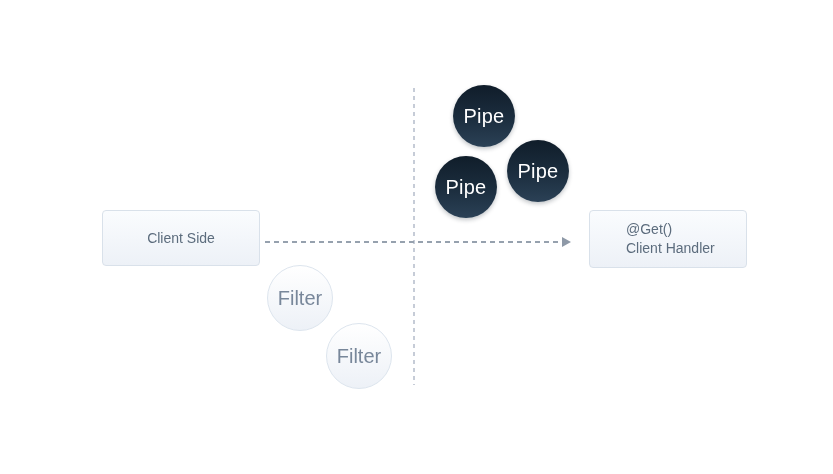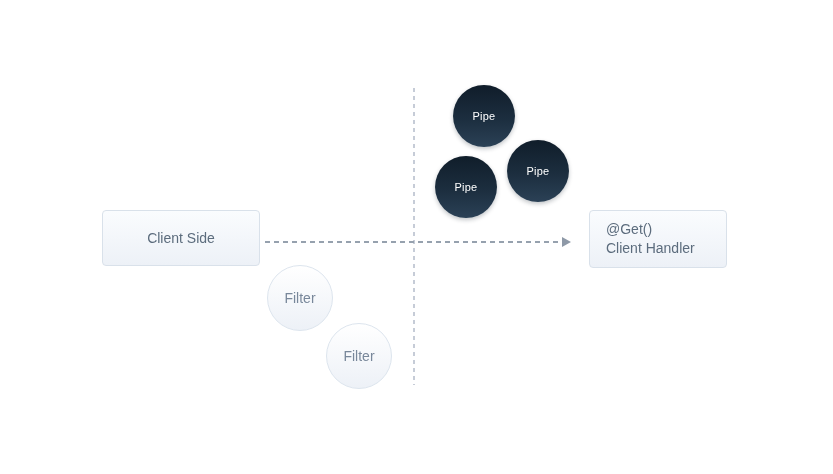--- a/index.html
+++ b/index.html
@@ -54,51 +54,51 @@
     font-size: 14px;
     line-height: 19px;
   }
   .client-box {
     left: 102px; top: 210px;
     width: 158px; height: 56px;
     display: flex; align-items: center; justify-content: center;
   }
   .route-box {
     left: 589px; top: 210px;
-    width: 138px; height: 58px;
+    width: 158px; height: 58px;
     display: flex; flex-direction: column; justify-content: center;
-    padding-left: 16px;
+    padding-left: 36px;
   }
 
   
   .pipe-circle {
     position: absolute;
     width: 62px; height: 62px;
     border-radius: 50%;
     background: linear-gradient(180deg, #101d2a 0%, #1c2e3f 55%, #2b4156 100%);
     box-shadow: 0 2px 4px rgba(15, 28, 41, 0.25);
     color: #ffffff;
-    font-size: 11px;
+    font-size: 20px;
     font-weight: 500;
     letter-spacing: 0.2px;
     display: flex; align-items: center; justify-content: center;
   }
   .pipe-1 { left: 453px; top: 85px; }
   .pipe-2 { left: 435px; top: 156px; }
   .pipe-3 { left: 507px; top: 140px; }
 
   .filter-circle {
     position: absolute;
     width: 66px; height: 66px;
     box-sizing: border-box;
     border-radius: 50%;
     background: linear-gradient(180deg, #ffffff 0%, #edf1f7 100%);
     border: 1px solid #dde5ee;
     color: #78879a;
-    font-size: 14px;
+    font-size: 20px;
     display: flex; align-items: center; justify-content: center;
   }
   .filter-1 { left: 267px; top: 265px; }
   .filter-2 { left: 326px; top: 323px; }
 </style>
 </head>
 <body>
 
 <div class="canvas">
 

